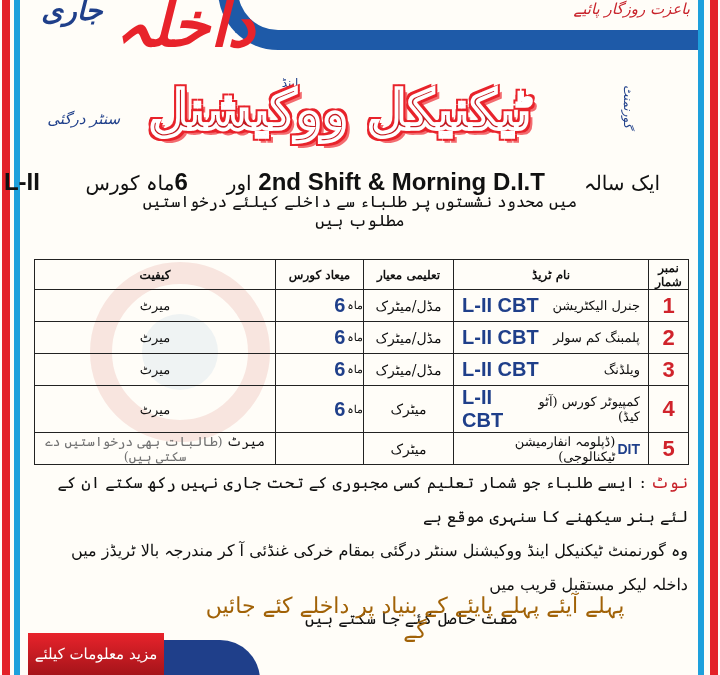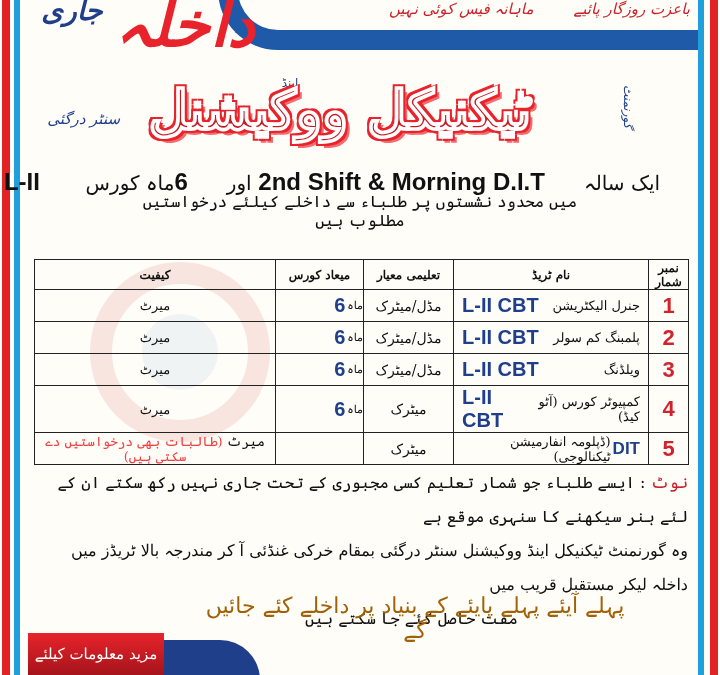--- a/index.html
+++ b/index.html
@@ -91,25 +91,25 @@
   table.trades th, table.trades td { border: 1.5px solid #222; height: 32px; vertical-align: middle; }
   table.trades th { font-weight: bold; font-size: 12px; height: 30px; }
   .col-no { width: 40px; text-align: center; }
   .col-trade { width: 195px; }
   .col-edu { width: 90px; text-align: center; font-size: 14px; }
   .col-dur { width: 88px; }
   .col-remarks { text-align: center; font-size: 13px; }
   .num { color: #d0232b; font-family: "Liberation Sans", sans-serif; font-weight: bold; font-size: 22px; }
   .trade-cell { display: flex; justify-content: space-between; align-items: center; padding: 0 8px; font-size: 13px; }
   .cbt { font-family: "Liberation Sans", sans-serif; font-weight: bold; font-size: 20px; color: #1f3f8a; direction: ltr; }
-  .dit { font-family: "Liberation Sans", sans-serif; font-weight: bold; font-size: 17px; color: #1f3f8a; }
+  .dit { font-family: "Liberation Sans", sans-serif; font-weight: bold; font-size: 14px; color: #1f3f8a; }
   .dur-cell { display: flex; align-items: center; justify-content: flex-end; padding-left: 14px; gap: 2px; direction: ltr; }
   .dur-num { font-family: "Liberation Sans", sans-serif; font-weight: bold; font-size: 20px; color: #1f3f8a; }
   .dur-unit { font-size: 11px; }
-  .red-note { color: #ef4444; }
+  .red-note { color: #737373; }
 
   
   .note {
     position: absolute; left: 40px; top: 466px; width: 648px;
     direction: rtl; font-family: "DejaVu Serif", serif; font-size: 16px; line-height: 34px; color: #111;
   }
   .note-label { color: #c8232b; }
 
   .first-come {
     position: absolute; left: 200px; top: 593px; width: 430px; height: 40px;
@@ -132,21 +132,20 @@
 <div class="border-red-l"></div>
 <div class="border-blue-l"></div>
 <div class="border-blue-r"></div>
 <div class="border-red-r"></div>
 
 <div class="top-banner">
     <div class="curve"></div>
   </div>
 <div class="top-tagline">
   <span>باعزت روزگار پائیے</span>
-  <span>ماہانہ فیس کوئی نہیں</span>
 </div>
 <div class="title-dakhla">داخلہ</div>
 <div class="title-jari">جاری</div>
 
 <div class="headline-and">اینڈ</div>
 <div class="headline">ٹیکنیکل ووکیشنل</div>
 <div class="headline-govt">گورنمنٹ</div>
 <div class="headline-center">سنٹر درگئی</div>
 
 <div class="intro-line1">

